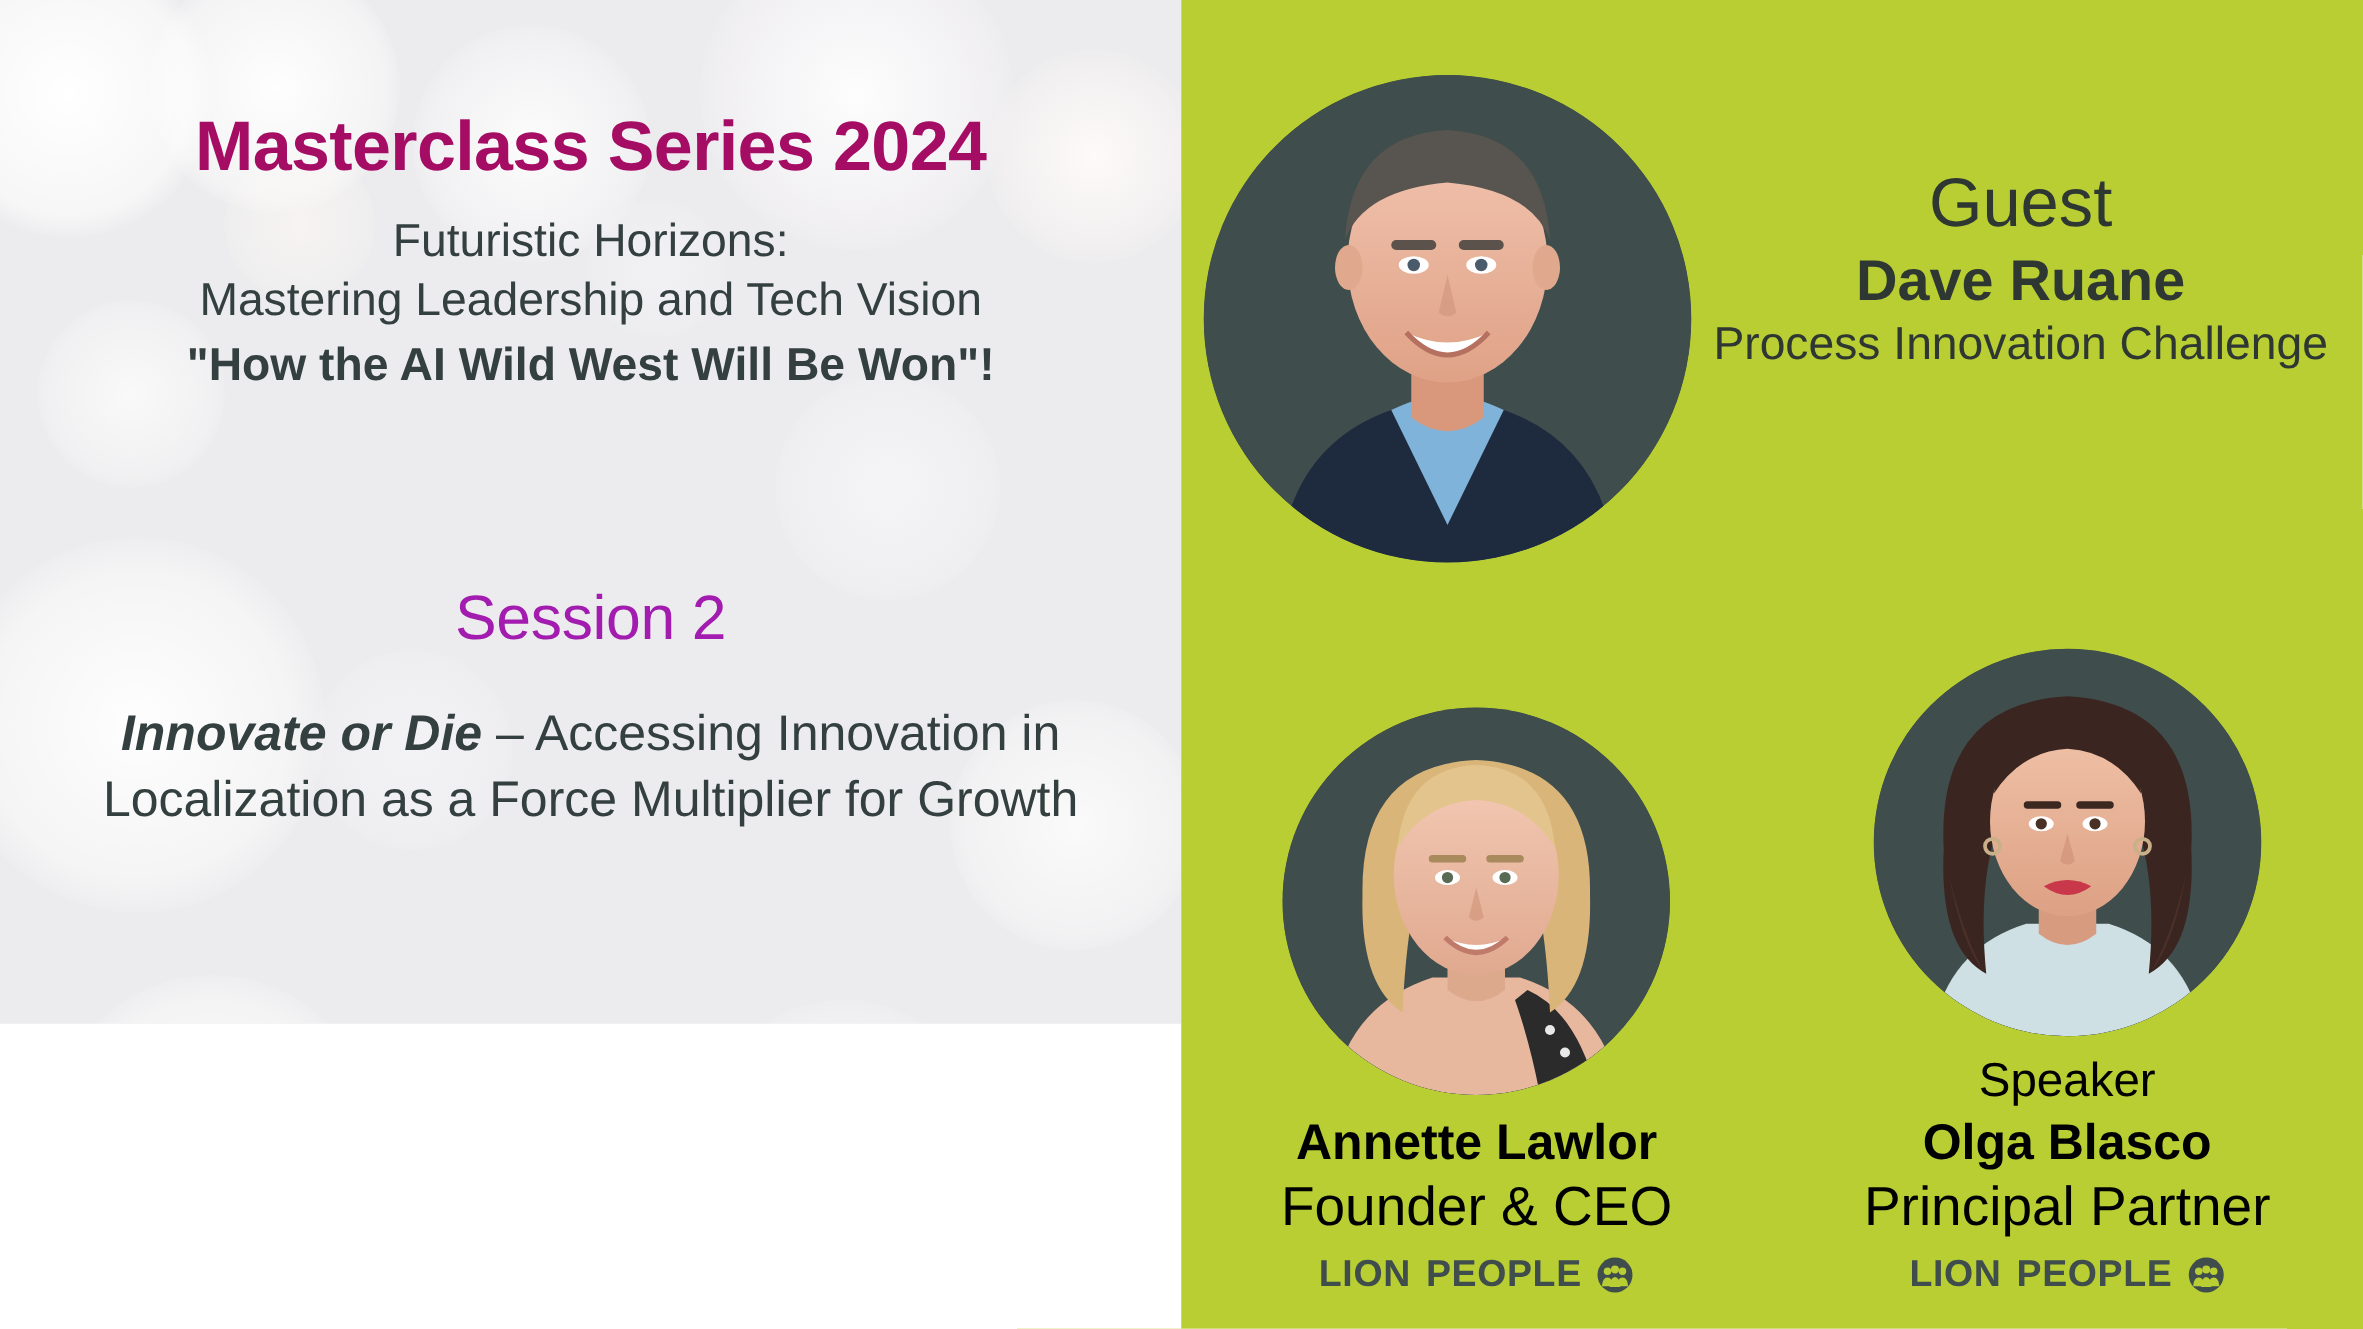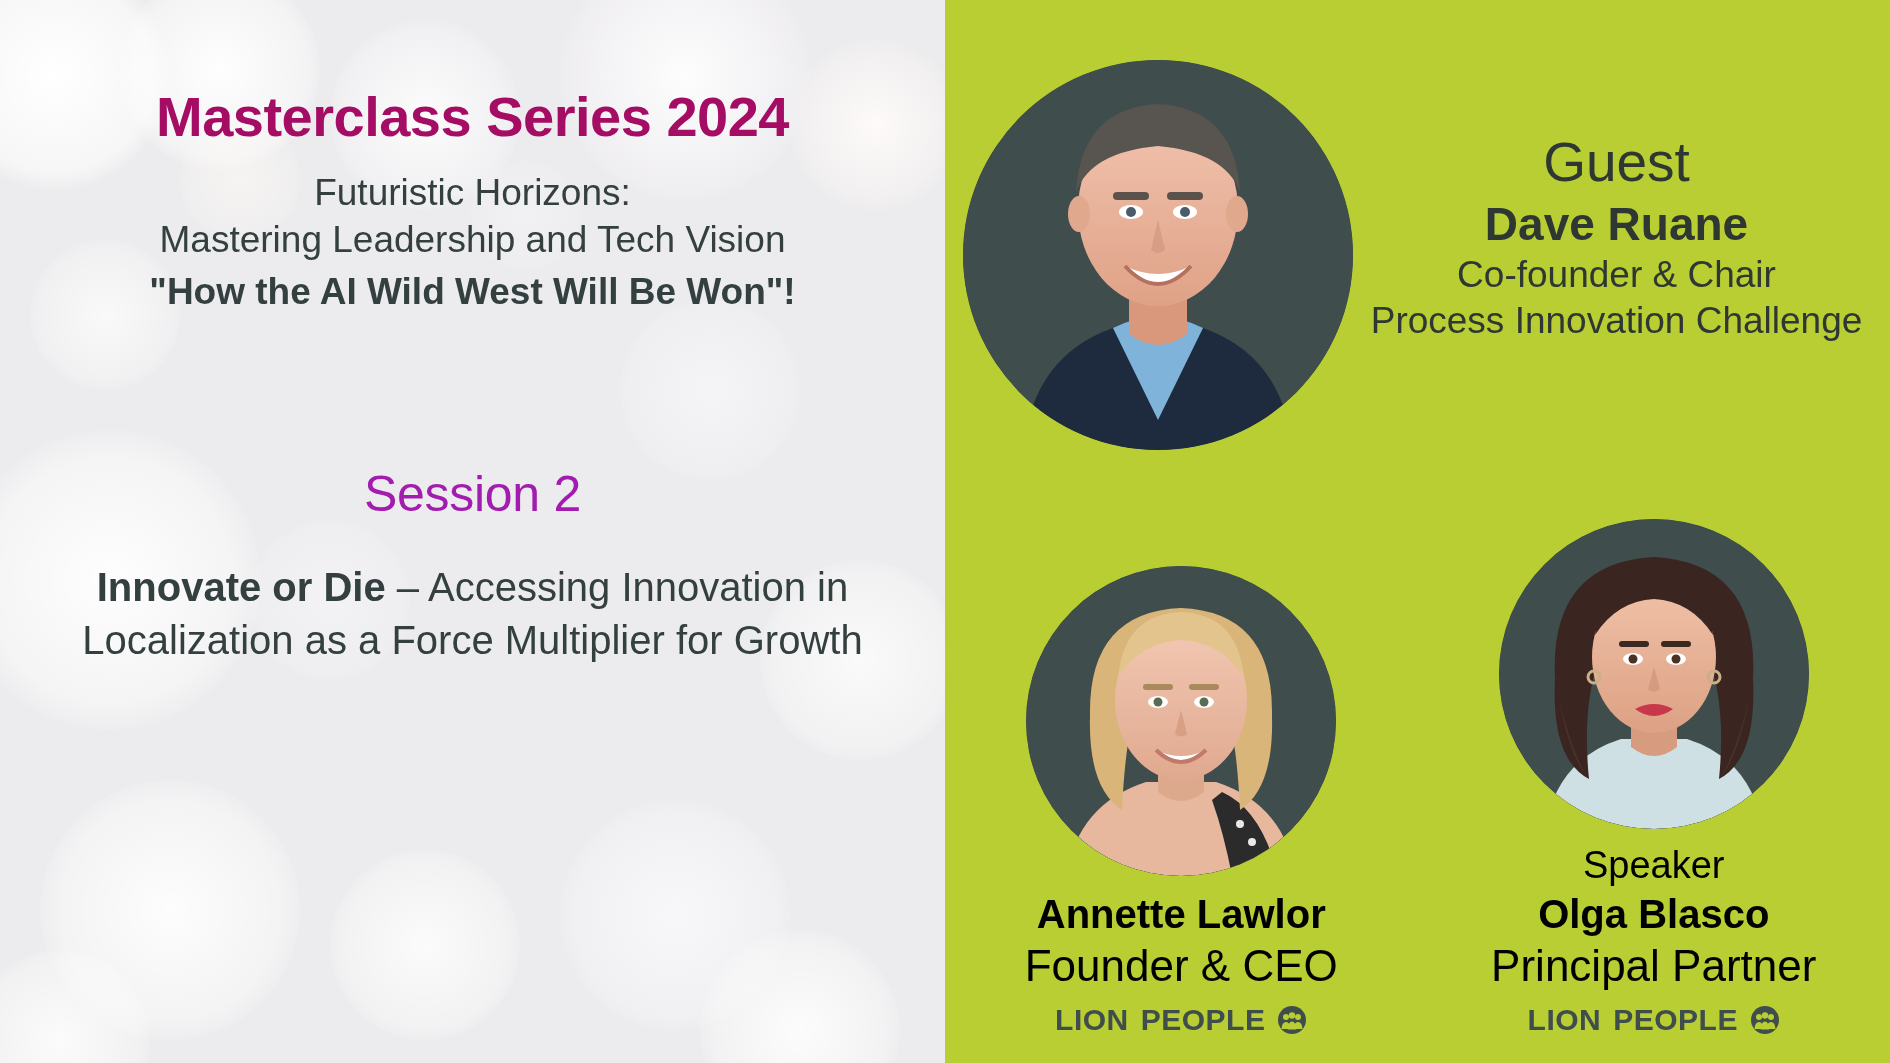--- a/index.html
+++ b/index.html
@@ -10,21 +10,21 @@
   }
   .poster {
     position:relative;
     width:1890px; height:1063px;
     display:flex;
   }
 
   
   .left-panel {
     position:relative;
-    width:945px; height:1063px;
+    width:945px; height:819px;
     background:#ececee;
     overflow:hidden;
   }
   .bokeh-layer { position:absolute; inset:0; }
   .bokeh { position:absolute; border-radius:50%; }
 
   .left-content {
     position:relative;
     z-index:5;
     width:100%; height:100%;
@@ -62,21 +62,21 @@
     letter-spacing:-0.3px;
   }
   .session-desc {
     margin-top:38px;
     font-size:40px;
     line-height:1.33;
     color:#34403f;
     font-weight:400;
     padding:0 10px;
   }
-  .session-desc b { font-weight:700; }
+  .session-desc b { font-weight:700;font-style:italic; }
 
   
   .right-panel {
     position:relative;
     width:945px; height:1063px;
     background:#B8CE33;
     overflow:hidden;
   }
 
   .guest-row {
@@ -224,21 +224,20 @@
 
             <path d="M162 206 Q195 240 228 206 Q195 222 162 206 Z" fill="#ffffff"></path>
             <path d="M162 206 Q195 242 228 206" fill="none" stroke="#b5705f" stroke-width="4"></path>
           </g>
         </svg>
       </div>
 
       <div class="guest-text">
         <div class="role-label">Guest</div>
         <div class="person-name">Dave Ruane</div>
-        <div class="person-title">Co-founder &amp; Chair</div>
         <div class="person-title">Process Innovation Challenge</div>
       </div>
     </div>
 
     <div class="bottom-row">
 
       <div class="person-card">
         <div class="avatar small">
           <svg viewBox="0 0 310 310" width="310" height="310" aria-hidden="true">
             <defs>

